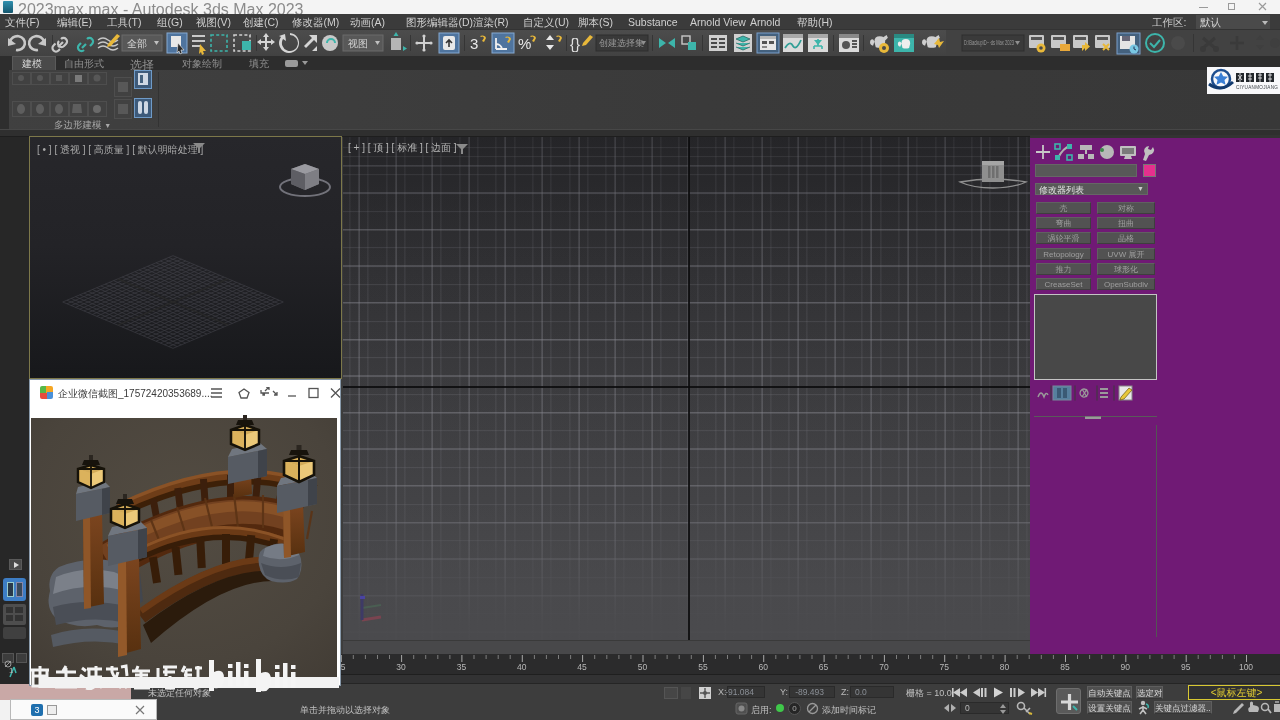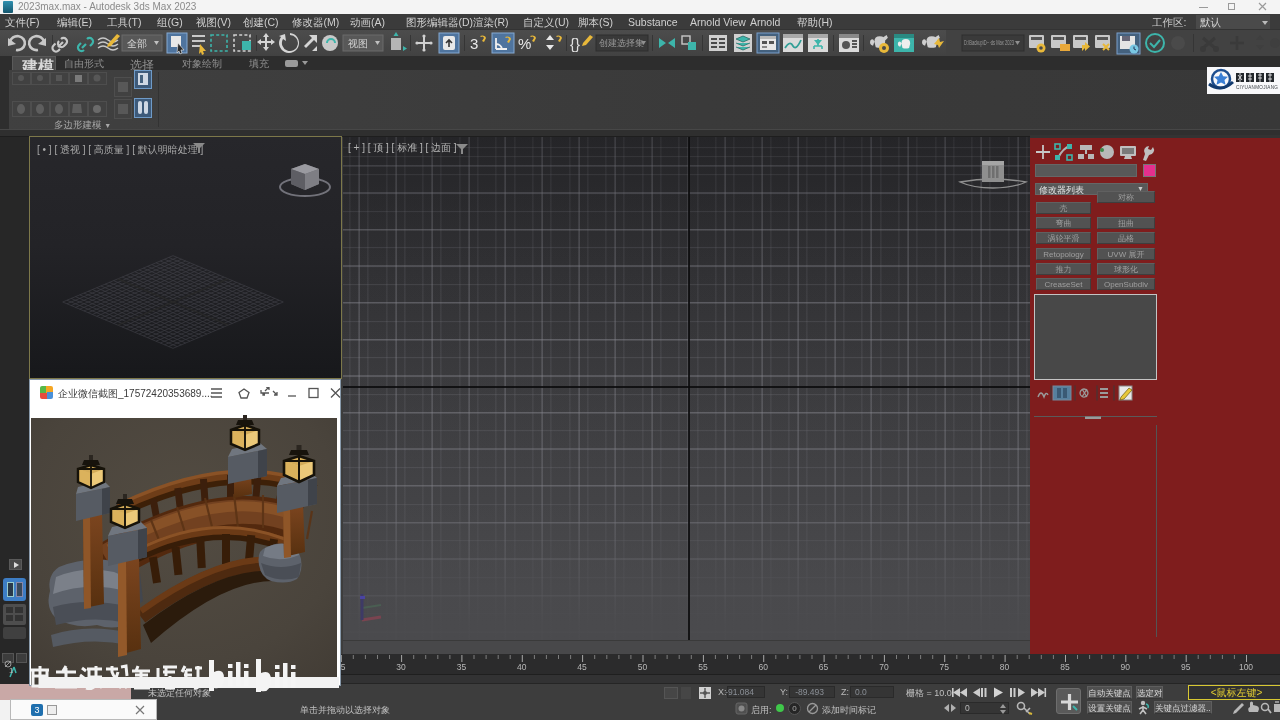--- a/index.html
+++ b/index.html
@@ -5,21 +5,21 @@
 html,body{width:1280px;height:720px;overflow:hidden;background:#3d3d3d;font-family:"Liberation Sans",sans-serif}
 #page{position:relative;width:1280px;height:720px;overflow:hidden}
 .abs{position:absolute}
 .txt{color:#d0d0d0;font-size:10.5px;white-space:nowrap}
 </style></head>
 <body>
 <div id="page">
 
 <div class="abs" style="left:0;top:0;width:1280px;height:14px;background:#f4f4f4">
   <div class="abs" style="left:3px;top:1px;width:10px;height:12px;background:linear-gradient(180deg,#2f8fae,#16576e);border-radius:1px"></div>
-  <div class="abs" style="left:18px;top:1px;font-size:10px;color:#8b8b8b;white-space:nowrap">2023max.max - Autodesk 3ds Max 2023</div>
+  <div class="abs" style="left:18px;top:1px;font-size:16px;color:#8b8b8b;white-space:nowrap">2023max.max - Autodesk 3ds Max 2023</div>
   <div class="abs" style="left:1199px;top:7px;width:9px;height:1px;background:#9a9a9a"></div>
   <div class="abs" style="left:1228px;top:3px;width:7px;height:7px;border:1px solid #9a9a9a"></div>
   <svg class="abs" style="left:1258px;top:2px" width="9" height="9">
         <path d="M1 1 L8 8 M8 1 L1 8" stroke="#9a9a9a" stroke-width="1.2"></path>
       </svg>
 </div>
 
 <div class="abs" style="left:0;top:14px;width:1280px;height:16px;background:#3b3b3b;border-bottom:1px solid #333">
   <div class="abs txt" style="left:5px;top:2px">文件(F)</div>
   <div class="abs txt" style="left:57px;top:2px">编辑(E)</div>
@@ -228,21 +228,21 @@
           <circle cx="1216" cy="19" r="3"></circle>
         </g>
 <path d="M1237 6 l0 14 M1230 13 l14 0" stroke="#3a3a3a" stroke-width="2.5"></path>
 <path d="M1256 10 l4 -5 4 5 Z M1256 15 l4 5 4 -5 Z" fill="#3f3f3f"></path>
 <circle cx="1275" cy="13" r="5" fill="#3f3f3f"></circle>
 </svg>
 </div>
 
 <div class="abs" style="left:0;top:56px;width:1280px;height:14px;background:#2d2d2d">
   <div class="abs" style="left:12px;top:0;width:44px;height:14px;background:#4a4a4a;border:1px solid #5a5a5a;border-bottom:none"></div>
-  <div class="abs" style="left:22px;top:1px;font-size:16px;color:#d8d8d8;font-weight:bold">建模</div>
+  <div class="abs" style="left:22px;top:1px;font-size:10px;color:#d8d8d8;font-weight:normal">建模</div>
   <div class="abs" style="left:64px;top:1px;font-size:10px;color:#909090">自由形式</div>
   <div class="abs" style="left:130px;top:1px;font-size:12px;color:#909090">选择</div>
   <div class="abs" style="left:182px;top:1px;font-size:10px;color:#909090">对象绘制</div>
   <div class="abs" style="left:249px;top:1px;font-size:10px;color:#909090">填充</div>
   <div class="abs" style="left:285px;top:4px;width:13px;height:7px;background:#9a9a9a;border-radius:2px"></div>
   <div class="abs" style="left:302px;top:5px;width:0;height:0;border-left:3px solid transparent;border-right:3px solid transparent;border-top:4px solid #999"></div>
 </div>
 
 <div id="ribbon" class="abs" style="left:0;top:70px;width:1280px;height:59px;background:linear-gradient(90deg,#404040,#3a3a3a 55%,#383838)">
   <div class="abs" style="left:0;top:0;width:9px;height:59px;background:#2e2e2e"></div>
@@ -380,21 +380,21 @@
     <ellipse cx="27" cy="30" rx="25" ry="9" fill="none" stroke="#72727a" stroke-width="2"></ellipse>
     <g>
       <path d="M27 7 L41 12 L41 27 L27 33 L13 27 L13 12 Z" fill="#6e6e72"></path>
       <path d="M27 7 L41 12 L27 17 L13 12 Z" fill="#9a9aa0"></path>
       <path d="M27 17 L41 12 L41 27 L27 33 Z" fill="#7e7e84"></path>
       <path d="M27 17 L13 12 L13 27 L27 33 Z" fill="#5e5e64"></path>
     </g>
   </svg>
 </div>
 
-<div id="cpanel" class="abs" style="left:1030px;top:135px;width:250px;height:519px;background:#7f1d1d">
+<div id="cpanel" class="abs" style="left:1030px;top:135px;width:250px;height:519px;background:#701a75">
   <div class="abs" style="left:0;top:0;width:250px;height:3px;background:#333"></div>
 
   <svg class="abs" style="left:0;top:7px" width="135" height="20">
     <path d="M13 3 L13 17 M6 10 L20 10" stroke="#c8c8c8" stroke-width="1.8"></path>
     <g stroke="#3db5ab" stroke-width="1.6" fill="none">
       <path d="M28 16 Q33 6 40 4" stroke="#b0b0b0" stroke-width="2"></path>
       <rect x="25" y="13" width="5" height="5" fill="#3db5ab" stroke="none"></rect>
           <rect x="37" y="2" width="5" height="5" fill="#3db5ab" stroke="none"></rect>
       <rect x="25" y="2" width="5" height="5" fill="none"></rect>
           <rect x="37" y="13" width="5" height="5" fill="none"></rect>
@@ -416,21 +416,21 @@
   <div class="abs" style="left:5px;top:29px;width:102px;height:13px;background:#585858;border:1px solid #666"></div>
   <div class="abs" style="left:113px;top:29px;width:13px;height:13px;background:#e5308e;border:1px solid #777"></div>
 
   <div class="abs" style="left:5px;top:48px;width:113px;height:12px;background:#585858;border:1px solid #666">
     <span style="position:absolute;left:3px;top:0px;font-size:9px;color:#e0e0e0;white-space:nowrap">修改器列表</span>
     <span style="position:absolute;right:3px;top:1px;font-size:7px;color:#ccc">▼</span>
   </div>
 
   <style>.mb{position:absolute;width:55px;height:12px;background:#525252;border:1px solid #606060;border-bottom-color:#3e3e3e;border-right-color:#3e3e3e;color:#9f9f9f;font-size:8px;text-align:center;line-height:11px;white-space:nowrap;overflow:hidden}</style>
   <div class="mb" style="left:6px;top:67px">壳</div>
-      <div class="mb" style="left:67px;top:56px;width:58px">对称</div>
+      <div class="mb" style="left:67px;top:67px;width:58px">对称</div>
   <div class="mb" style="left:6px;top:82px">弯曲</div>
       <div class="mb" style="left:67px;top:82px;width:58px">扭曲</div>
   <div class="mb" style="left:6px;top:97px">涡轮平滑</div>
       <div class="mb" style="left:67px;top:97px;width:58px">晶格</div>
   <div class="mb" style="left:6px;top:113px">Retopology</div>
       <div class="mb" style="left:67px;top:113px;width:58px">UVW 展开</div>
   <div class="mb" style="left:6px;top:128px">推力</div>
       <div class="mb" style="left:67px;top:128px;width:58px">球形化</div>
   <div class="mb" style="left:6px;top:143px">CreaseSet</div>
       <div class="mb" style="left:67px;top:143px;width:58px">OpenSubdiv</div>

